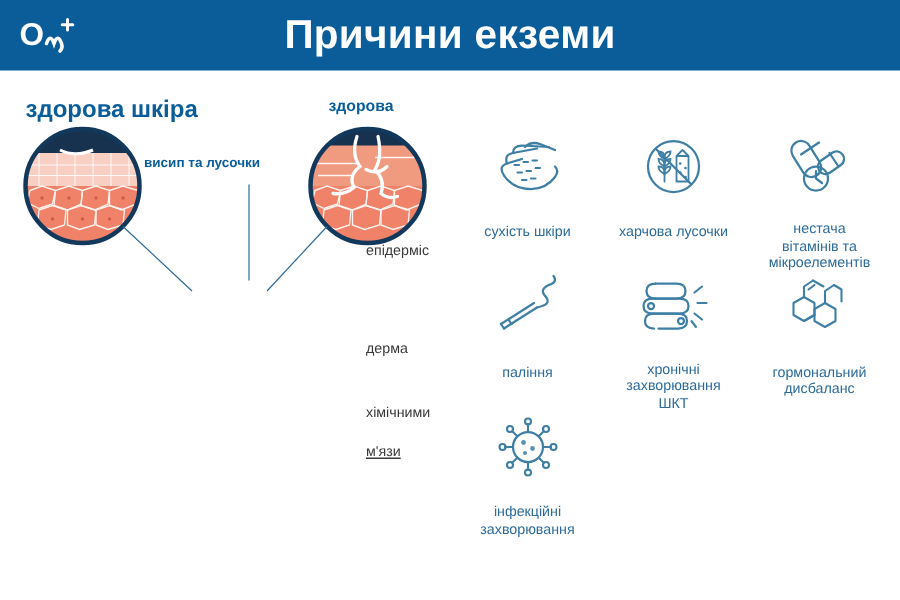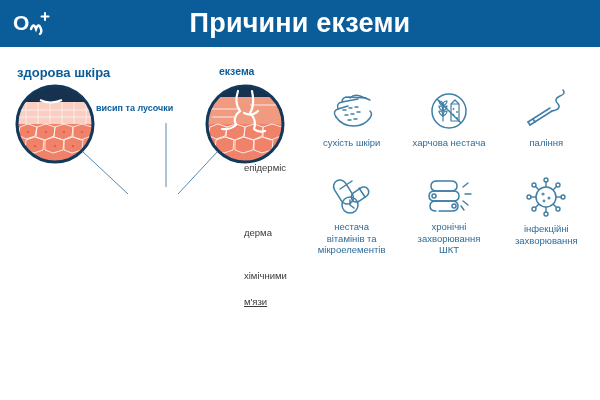--- a/index.html
+++ b/index.html
@@ -43,21 +43,21 @@
     left: 0; top: 47px;
     width: 300px; height: 353px;
   }
 
   .lbl {
     position: absolute;
     color: #0b5d9a;
     font-weight: bold;
     white-space: nowrap;
   }
-  .lbl-healthy { left: 17px; top: 18px; font-size: 13px; }
+  .lbl-healthy { left: 17px; top: 18px; font-size: 16px; }
   .lbl-eczema  { left: 219px; top: 18px; font-size: 10.5px; }
   .lbl-rash    { left: 96px; top: 56px; font-size: 9px; font-weight: bold; }
 
   .layer-lbl {
     position: absolute;
     color: #3a3a3a;
     font-size: 9.5px;
     white-space: nowrap;
   }
   .layer-epi  { left: 244px; top: 115px; }
@@ -80,21 +80,21 @@
     align-items: center;
     justify-content: flex-start;
   }
   .cell-icon {
     height: 46px;
     display: flex;
     align-items: center;
     justify-content: center;
   }
   .cell-label {
-    margin-top: 3px;
+    margin-top: 15px;
     text-align: center;
     color: #2d6b9a;
     font-size: 9.5px;
     line-height: 11.5px;
     white-space: pre-line;
   }
   .r2 .cell-icon { height: 44px; }
 </style>
 </head>
 <body>
@@ -104,21 +104,21 @@
     <text x="1" y="23" font-family="Liberation Sans, sans-serif" font-size="21" font-weight="bold" fill="#ffffff">O</text>
     <path d="M19 22 q2.5 -7 5 0 q2.5 -7 5 0 q1 3 -1 5" stroke="#ffffff" stroke-width="2.4" fill="none" stroke-linecap="round"></path>
     <path d="M33 6 v7 M29.5 9.5 h7" stroke="#ffffff" stroke-width="2" stroke-linecap="round"></path>
   </svg>
   <div class="header-title">Причини екземи</div>
 </div>
 
 <div class="skin-panel">
 
   <div class="lbl lbl-healthy">здорова шкіра</div>
-  <div class="lbl lbl-eczema">екзема</div>
+  <div class="lbl lbl-eczema">здорова</div>
 
   <svg width="300" height="353" viewBox="0 0 300 353" style="position:absolute;left:0;top:0;">
     <defs>
       <clipPath id="clipHealthy">
           <circle cx="55" cy="77" r="38"></circle>
         </clipPath>
       <clipPath id="clipEczema">
           <circle cx="245" cy="77" r="38"></circle>
         </clipPath>
       <linearGradient id="epiGrad" x1="0" y1="0" x2="0" y2="1">
@@ -302,54 +302,54 @@
           <path d="M25 14 l4 -4 l4 4"></path>
         </g>
         <g fill="#3f7fa6">
           <circle cx="27.5" cy="19" r="0.9"></circle>
             <circle cx="31" cy="22" r="0.9"></circle>
           <circle cx="27.5" cy="25" r="0.9"></circle>
             <circle cx="31" cy="28" r="0.9"></circle>
         </g>
       </svg>
     </div>
-    <div class="cell-label">харчова нестача</div>
-  </div>
-
-  <div class="cell">
-    <div class="cell-icon">
-      <svg width="48" height="44" viewBox="0 0 48 44">
-        <g stroke="#3f7fa6" stroke-width="1.5" fill="none" stroke-linecap="round" stroke-linejoin="round">
-          <path d="M8 36 L30 22"></path>
-          <path d="M6 33 L28 19"></path>
-          <path d="M8 36 L6 33"></path>
-          <path d="M13 33 L11 30"></path>
-          <path d="M30 22 q10 -2 6 -7 q-5 -5 2 -8 q6 -2 3 -6"></path>
-        </g>
-      </svg>
-    </div>
-    <div class="cell-label">паління</div>
+    <div class="cell-label">харчова лусочки</div>
   </div>
 
   <div class="cell r2">
     <div class="cell-icon">
       <svg width="48" height="42" viewBox="0 0 48 42">
         <g stroke="#3f7fa6" stroke-width="1.5" fill="none" stroke-linecap="round" stroke-linejoin="round">
           <rect x="9" y="4" width="13" height="26" rx="6.5" transform="rotate(-32 15.5 17)"></rect>
           <path d="M12 14 l12 -8"></path>
           <rect x="27" y="10" width="10" height="19" rx="5" transform="rotate(55 32 19.5)"></rect>
           <path d="M31 13 l6 9"></path>
           <circle cx="22" cy="30" r="8"></circle>
           <path d="M22 30 v-5 M22 30 l4 3"></path>
         </g>
       </svg>
     </div>
     <div class="cell-label">нестача
 вітамінів та
 мікроелементів</div>
+  </div>
+
+  <div class="cell">
+    <div class="cell-icon">
+      <svg width="48" height="44" viewBox="0 0 48 44">
+        <g stroke="#3f7fa6" stroke-width="1.5" fill="none" stroke-linecap="round" stroke-linejoin="round">
+          <path d="M8 36 L30 22"></path>
+          <path d="M6 33 L28 19"></path>
+          <path d="M8 36 L6 33"></path>
+          <path d="M13 33 L11 30"></path>
+          <path d="M30 22 q10 -2 6 -7 q-5 -5 2 -8 q6 -2 3 -6"></path>
+        </g>
+      </svg>
+    </div>
+    <div class="cell-label">паління</div>
   </div>
 
 
   <div class="cell r2">
     <div class="cell-icon">
       <svg width="52" height="42" viewBox="0 0 52 42">
         <g stroke="#3f7fa6" stroke-width="1.5" fill="none" stroke-linecap="round" stroke-linejoin="round">
           <path d="M14 6 h14 q6 0 6 5 t-6 5 h-14"></path>
           <path d="M12 16 h18 q6 0 6 5 t-6 5 h-18"></path>
           <path d="M13 26 h16 q6 0 6 5 t-6 5 h-13"></path>
@@ -365,20 +365,38 @@
             <path d="M40 26 l5 4"></path>
           <path d="M38 31 l3 4"></path>
         </g>
       </svg>
     </div>
     <div class="cell-label">хронічні
 захворювання
 ШКТ</div>
   </div>
 
+  <div class="cell">
+    <div class="cell-icon">
+      <svg width="50" height="42" viewBox="0 0 50 42">
+        <g stroke="#3f7fa6" stroke-width="1.4" fill="none" stroke-linecap="round" stroke-linejoin="round">
+          <path d="M8 18 l7 -4 l7 4 l0 8 l-7 4 l-7 -4 z"></path>
+          <path d="M22 22 l7 -4 l7 4 l0 8 l-7 4 l-7 -4 z"></path>
+          <path d="M15 14 l0 -7 l6 -4"></path>
+          <path d="M21 3 l7 4"></path>
+          <path d="M29 18 l0 -8 l6 -4"></path>
+          <path d="M35 6 l5 3 l0 8"></path>
+          <path d="M22 26 l-7 4"></path>
+          <path d="M18 9 l4 -3"></path>
+        </g>
+      </svg>
+    </div>
+    <div class="cell-label">гормональний
+дисбаланс</div>
+  </div>
 
   <div class="cell">
     <div class="cell-icon">
       <svg width="48" height="42" viewBox="0 0 48 42">
         <circle cx="24" cy="21" r="10" fill="none" stroke="#3f7fa6" stroke-width="1.5"></circle>
         <g stroke="#3f7fa6" stroke-width="1.4" fill="none">
           <path d="M24 11 v-6"></path>
             <path d="M24 31 v6"></path>
           <path d="M14 21 h-6"></path>
             <path d="M34 21 h6"></path>

